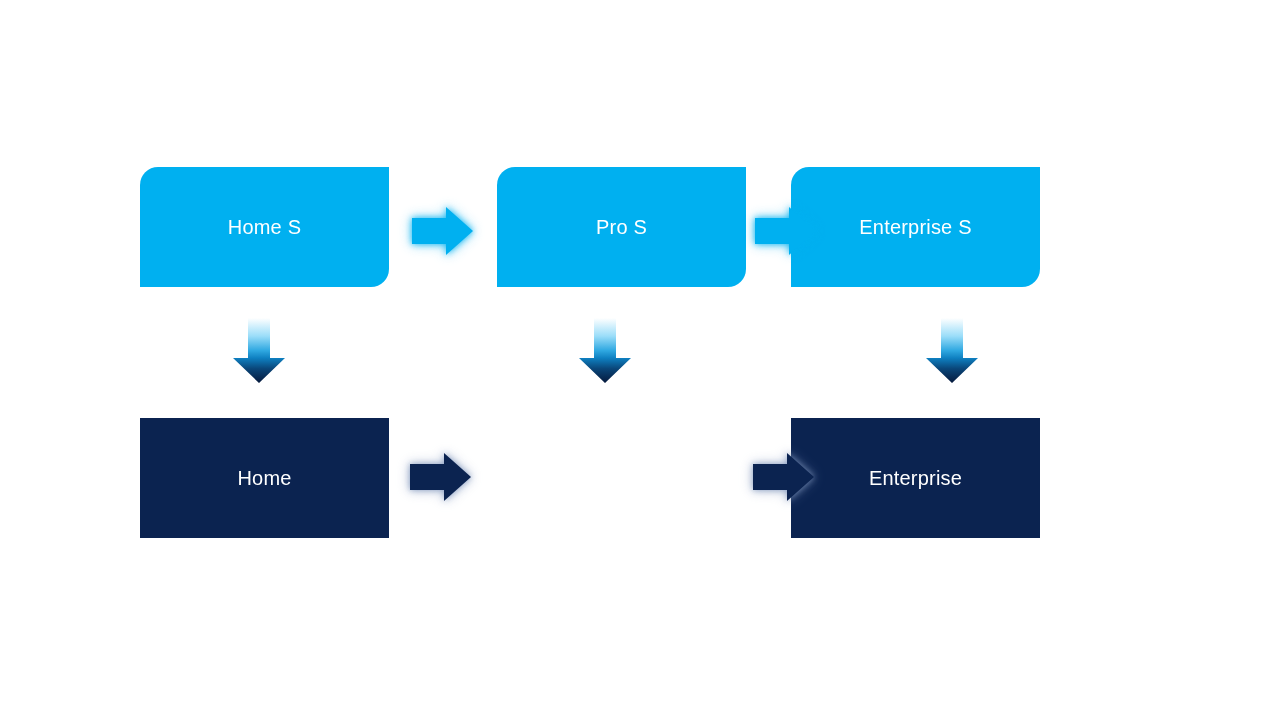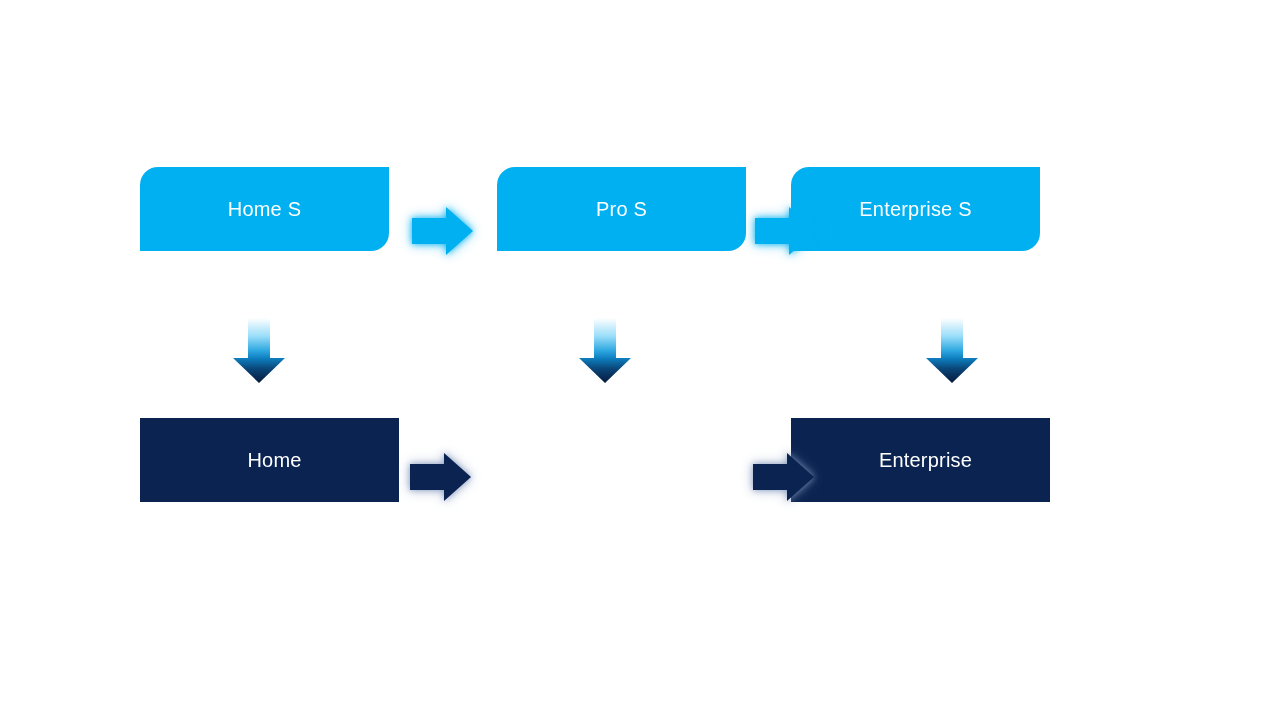--- a/index.html
+++ b/index.html
@@ -11,36 +11,35 @@
     position: relative;
     width: 1280px;
     height: 720px;
     background: var(--background, #ffffff);
     font-family: "Liberation Sans", "DejaVu Sans", sans-serif;
     overflow: hidden;
   }
   .box {
     position: absolute;
     width: 249px;
-    height: 84px;
+    height: 120px;
     display: flex;
     align-items: center;
     justify-content: center;
     color: var(--box-text, #ffffff);
     font-size: 20px;
     letter-spacing: 0.2px;
   }
   .box.top {
     background: var(--top-box-fill, #00B0F0);
     border-radius: 18px 0 18px 0;
   }
   .box.bottom {
     background: var(--bottom-box-fill, #0B2350);
     border-radius: 0;
-    padding-left: 10px;
   }
   .pos-col1 { left: 140px; }
   .pos-col2 { left: 485px; margin-left: 12px; }
   .pos-col3 { left: 791px; }
   .pos-rowtop { top: 167px; }
   .pos-rowbottom { top: 418px; }
 
   .arrow-right {
     position: absolute;
     width: 62px;

